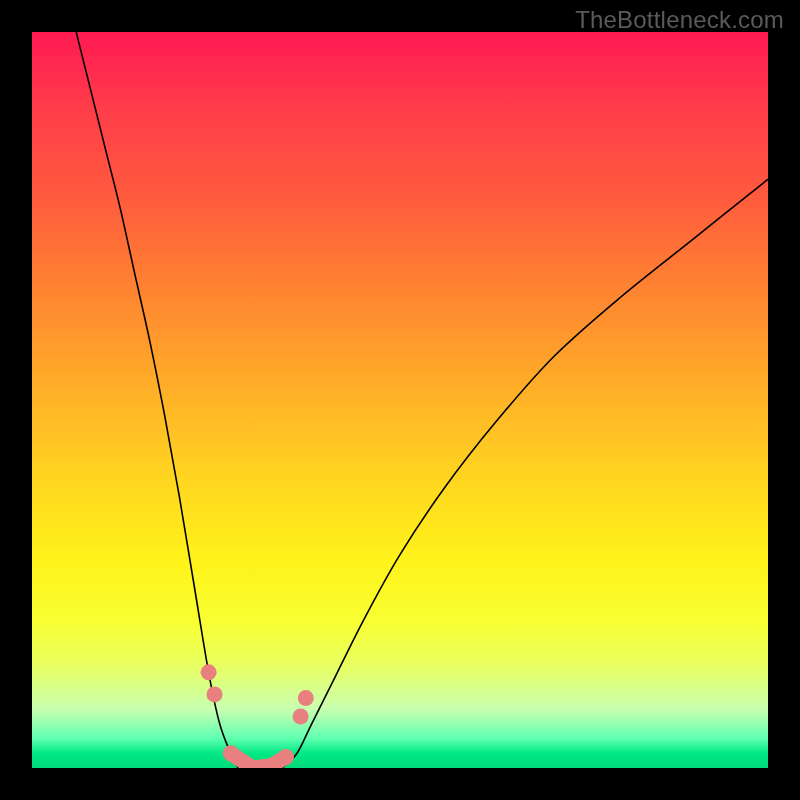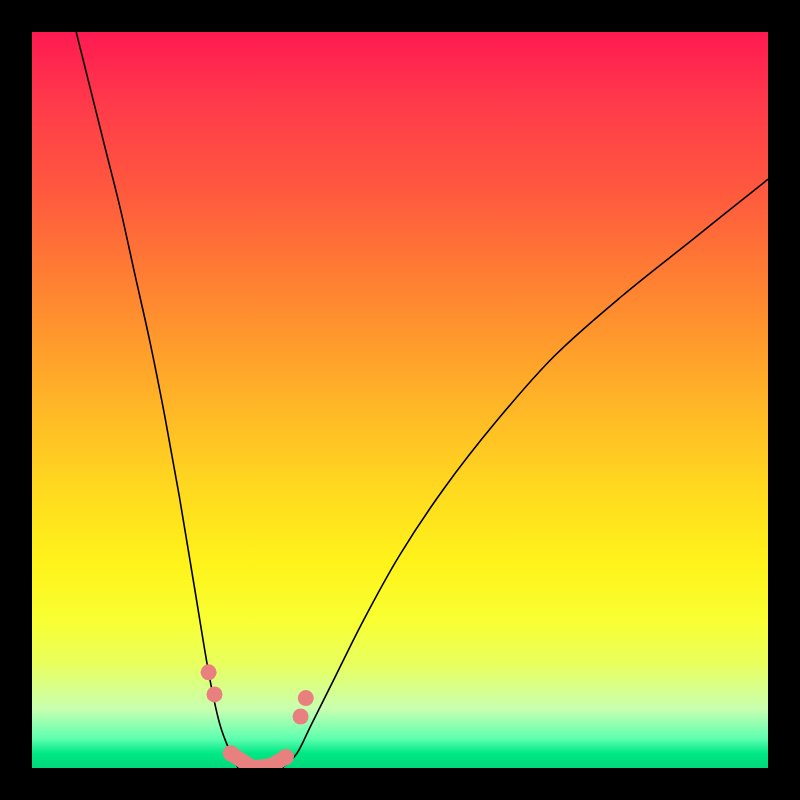--- a/index.html
+++ b/index.html
@@ -91,13 +91,14 @@
           <circle cx="182.5" cy="662.4" r="8" class="marker"></circle>
           <circle cx="198.7" cy="721.3" r="8" class="marker"></circle>
           <circle cx="220.8" cy="736.0" r="8" class="marker"></circle>
           <circle cx="239.2" cy="733.8" r="8" class="marker"></circle>
           <circle cx="253.9" cy="725.0" r="8" class="marker"></circle>
           <circle cx="268.6" cy="684.5" r="8" class="marker"></circle>
           <circle cx="273.8" cy="666.1" r="8" class="marker"></circle>
         </g>
     </svg>
   </div>
+  <div class="watermark">TheBottleneck.com</div>
 </div>
 
 </body></html>

